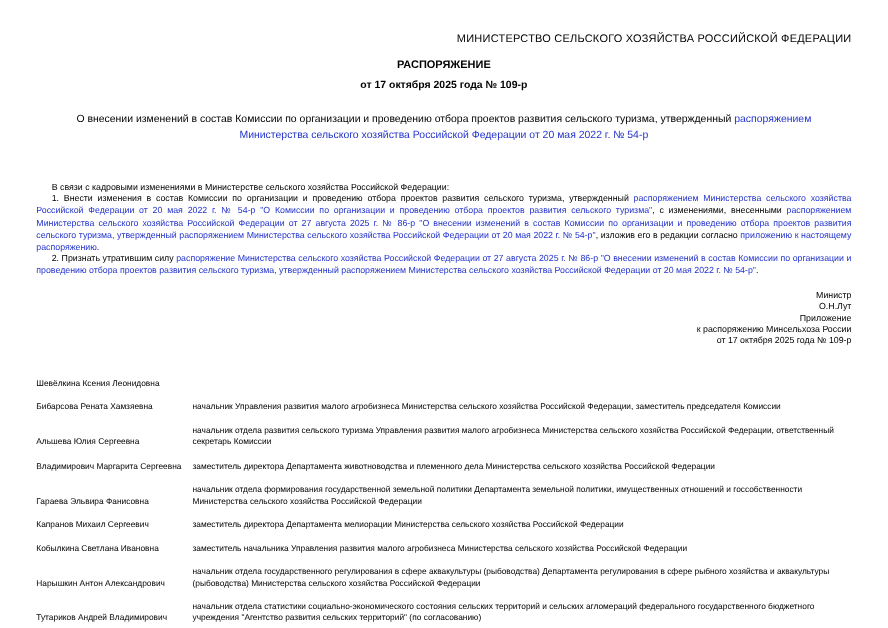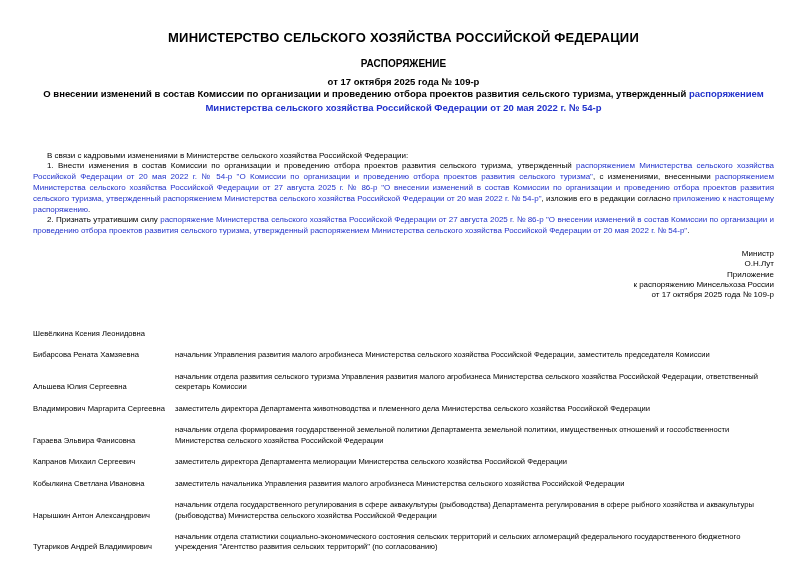--- a/index.html
+++ b/index.html
@@ -6,27 +6,28 @@
   html, body { background: #ffffff; }
   body {
     width: 807px; height: 571px;
     font-family: "Liberation Sans", "DejaVu Sans", sans-serif;
     color: #000000;
     overflow: hidden;
   }
   .page { padding: 30px 33px 0 33px; }
 
   .doc-header { text-align: center; }
-  .ministry-line { font-size: 13px; font-weight: bold; letter-spacing: 0.2px; }
+  .ministry-line { font-size: 10px; font-weight: normal; letter-spacing: 0.2px; text-align: right; }
   .doc-type-line { font-size: 10px; font-weight: bold; margin-top: 13px; }
   .date-line { font-size: 9.5px; font-weight: bold; margin-top: 7px; }
 
   .doc-title {
+    margin-top: 19px;
     text-align: center;
-    font-size: 9.5px; font-weight: bold;
+    font-size: 9.5px; font-weight: normal;
     line-height: 1.45;
     padding: 0 8px;
   }
 
   .body-text { margin-top: 36px; font-size: 8px; line-height: 1.35; }
   .para { text-align: justify; text-indent: 14px; }
 
   .link { color: #2233cc; }
 
   .right-block { text-align: right; font-size: 8px; line-height: 1.3; }

